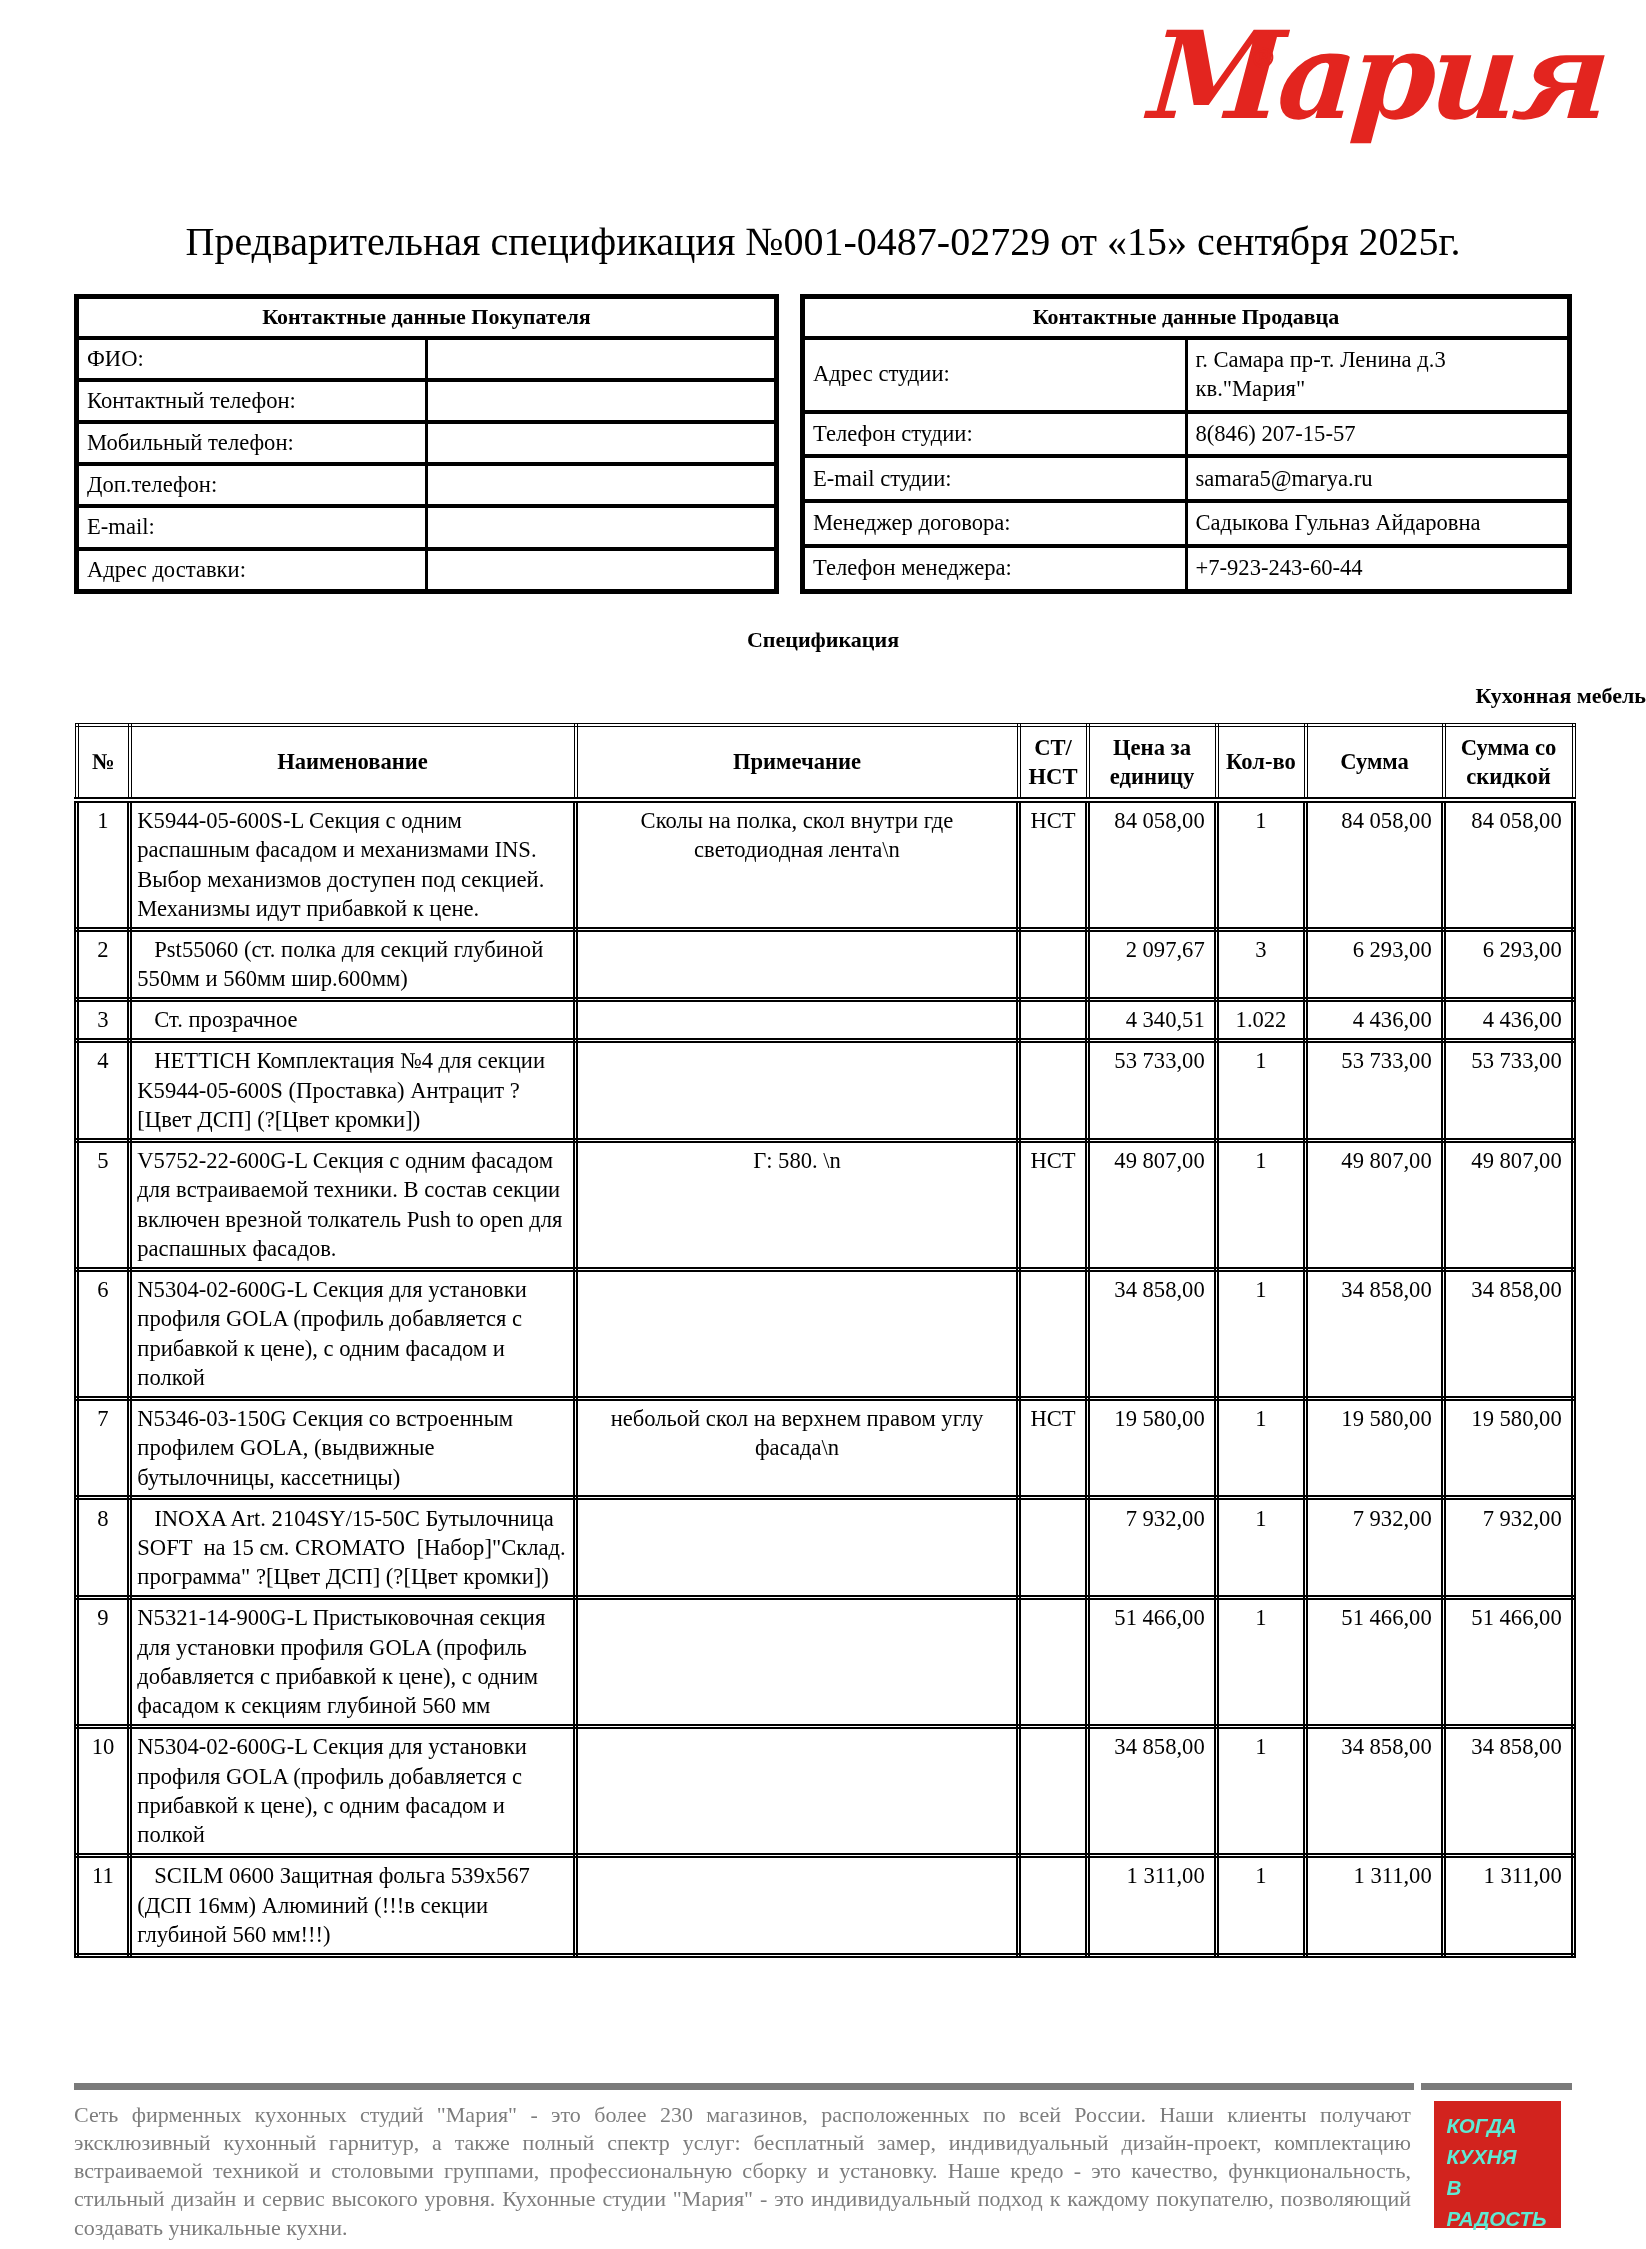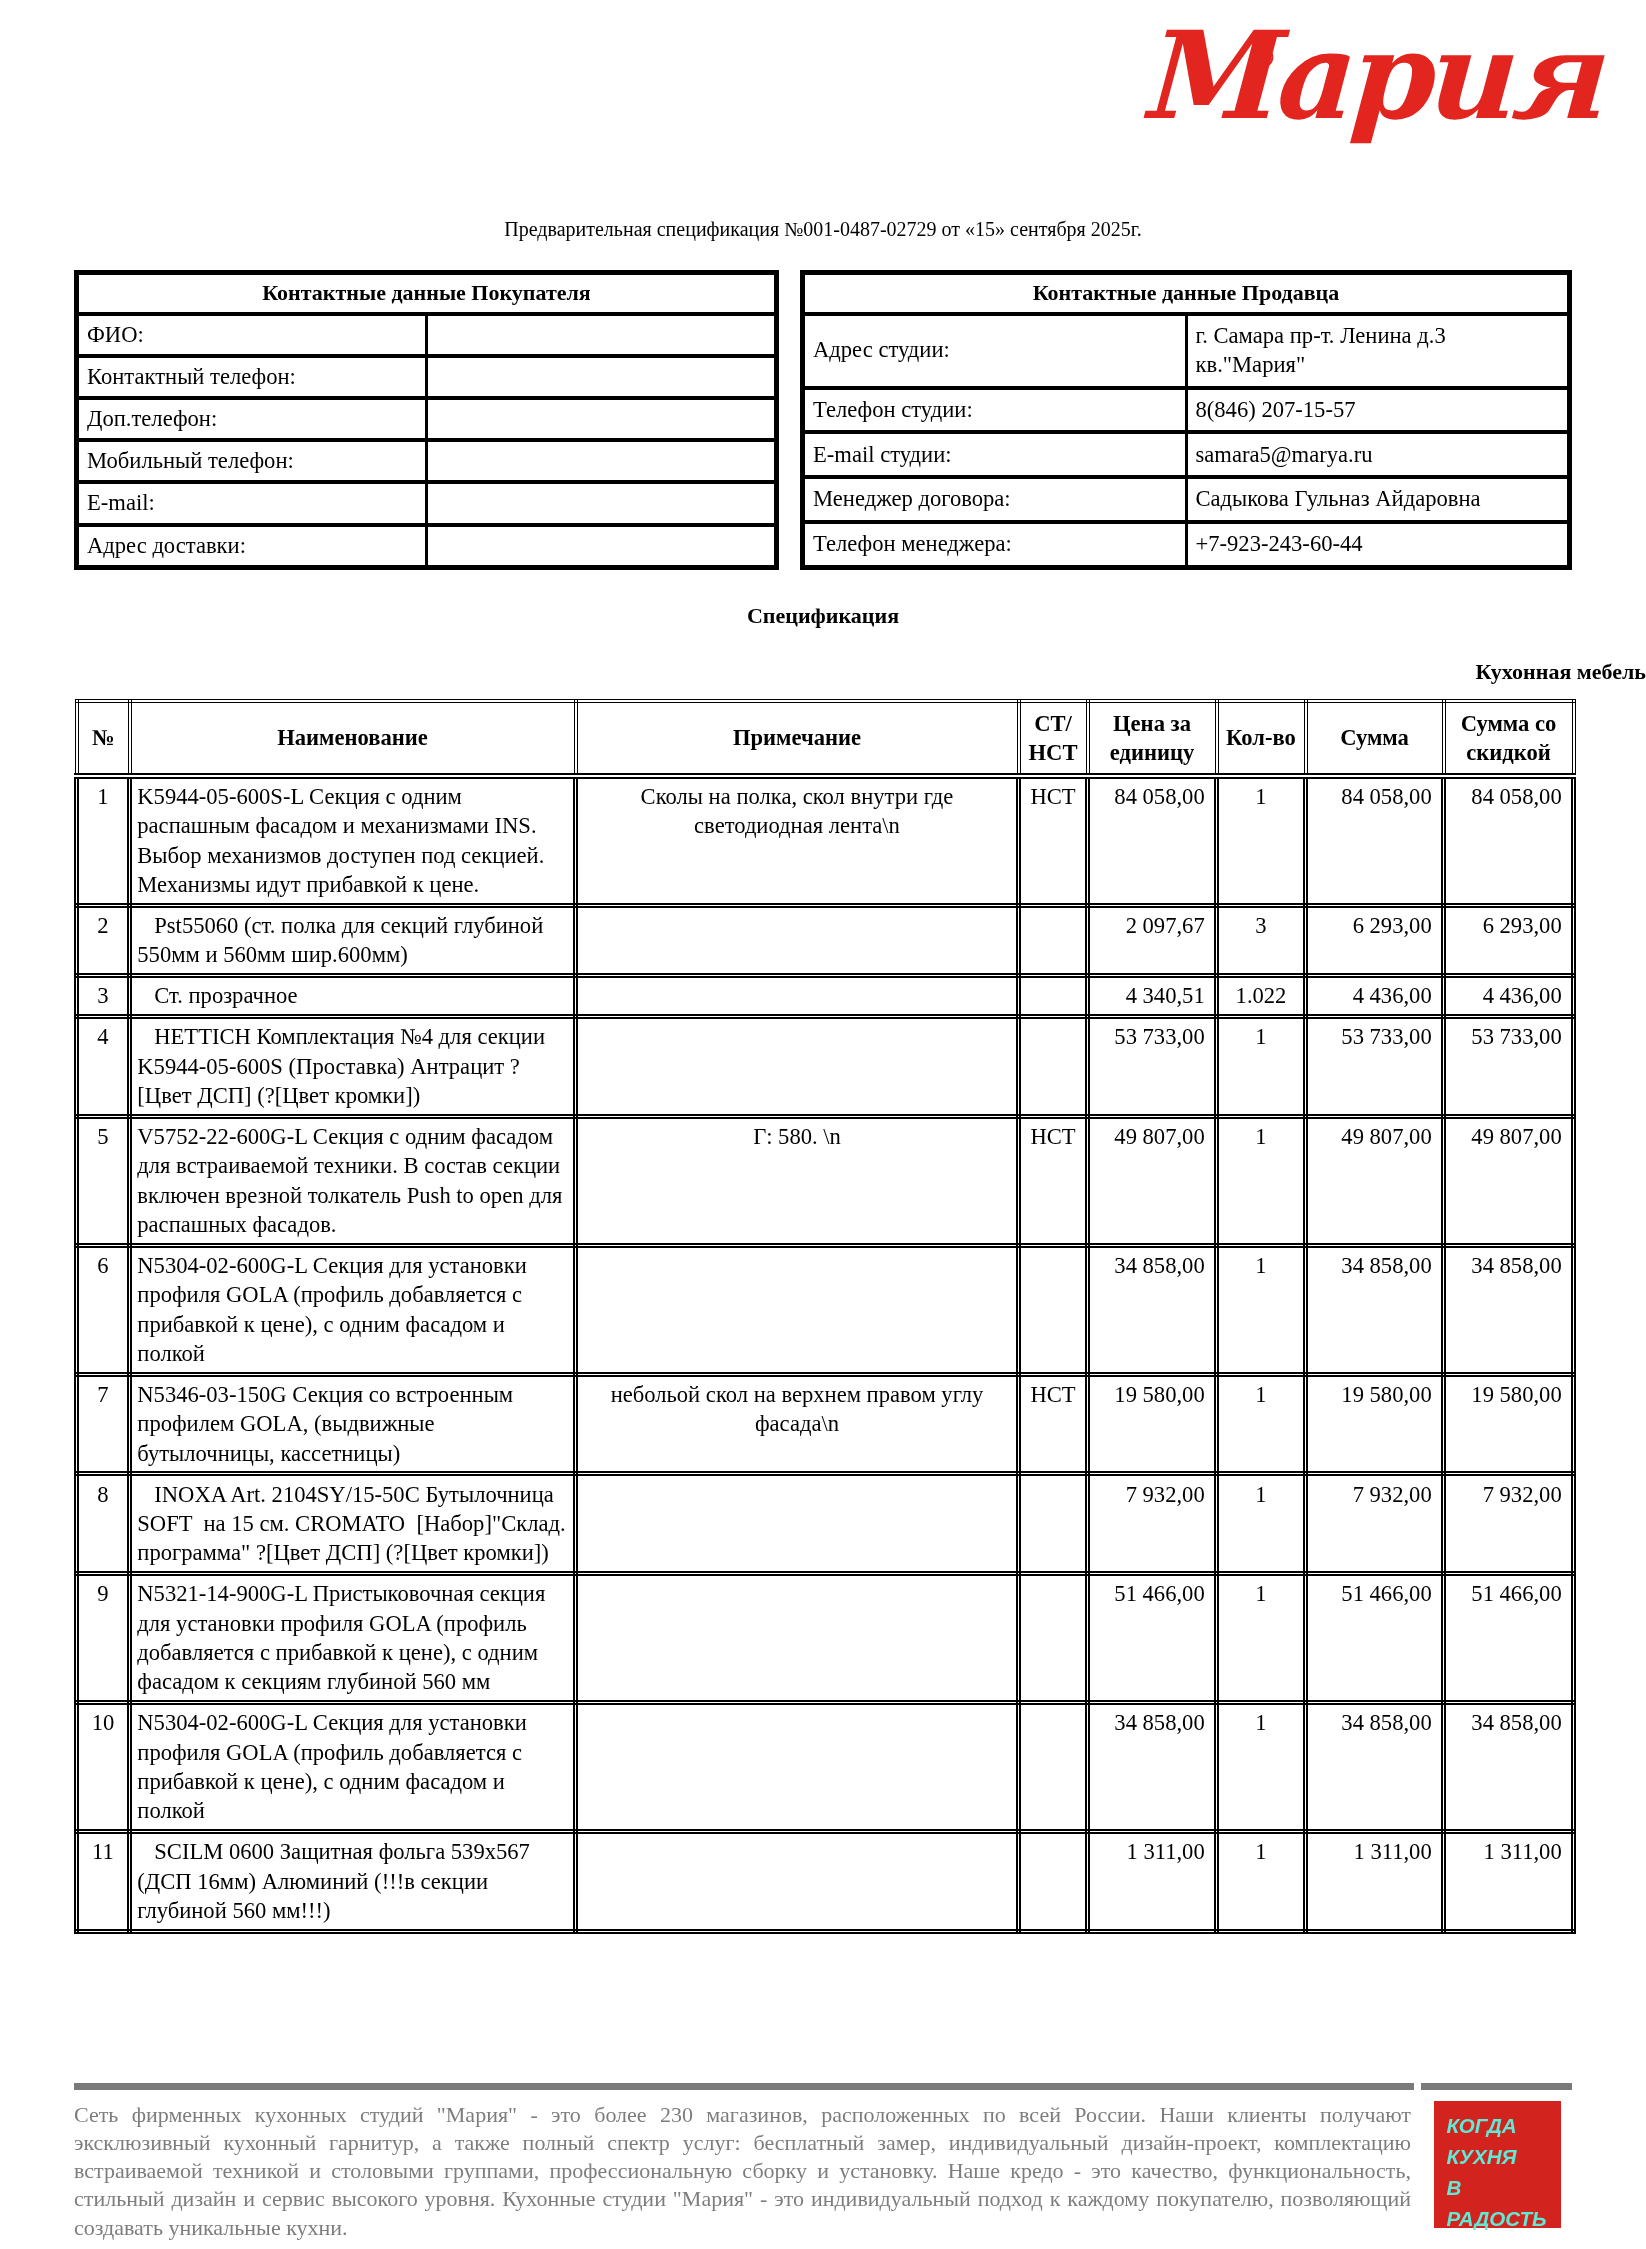--- a/index.html
+++ b/index.html
@@ -33,21 +33,21 @@
     top:35px;
     font-size:28px;
     letter-spacing:0;
     font-style:normal;
   }
 
   
   .title {
     padding-top:218px;
     text-align:center;
-    font-size:20px;
+    font-size:40px;
     font-weight:normal;
   }
 
   
   .contacts {
     display:flex;
     justify-content:space-between;
     margin:29px 74px 0 74px;
   }
   table.contact-table {
@@ -170,25 +170,25 @@
       <tbody>
         <tr>
           <td class="c-label">ФИО:</td>
           <td class="c-value"></td>
         </tr>
         <tr>
           <td class="c-label">Контактный телефон:</td>
           <td class="c-value"></td>
         </tr>
         <tr>
+          <td class="c-label">Мобильный телефон:</td>
+          <td class="c-value"></td>
+        </tr>
+        <tr>
           <td class="c-label">Доп.телефон:</td>
-          <td class="c-value"></td>
-        </tr>
-        <tr>
-          <td class="c-label">Мобильный телефон:</td>
           <td class="c-value"></td>
         </tr>
         <tr>
           <td class="c-label">E-mail:</td>
           <td class="c-value"></td>
         </tr>
         <tr>
           <td class="c-label">Адрес доставки:</td>
           <td class="c-value"></td>
         </tr>

